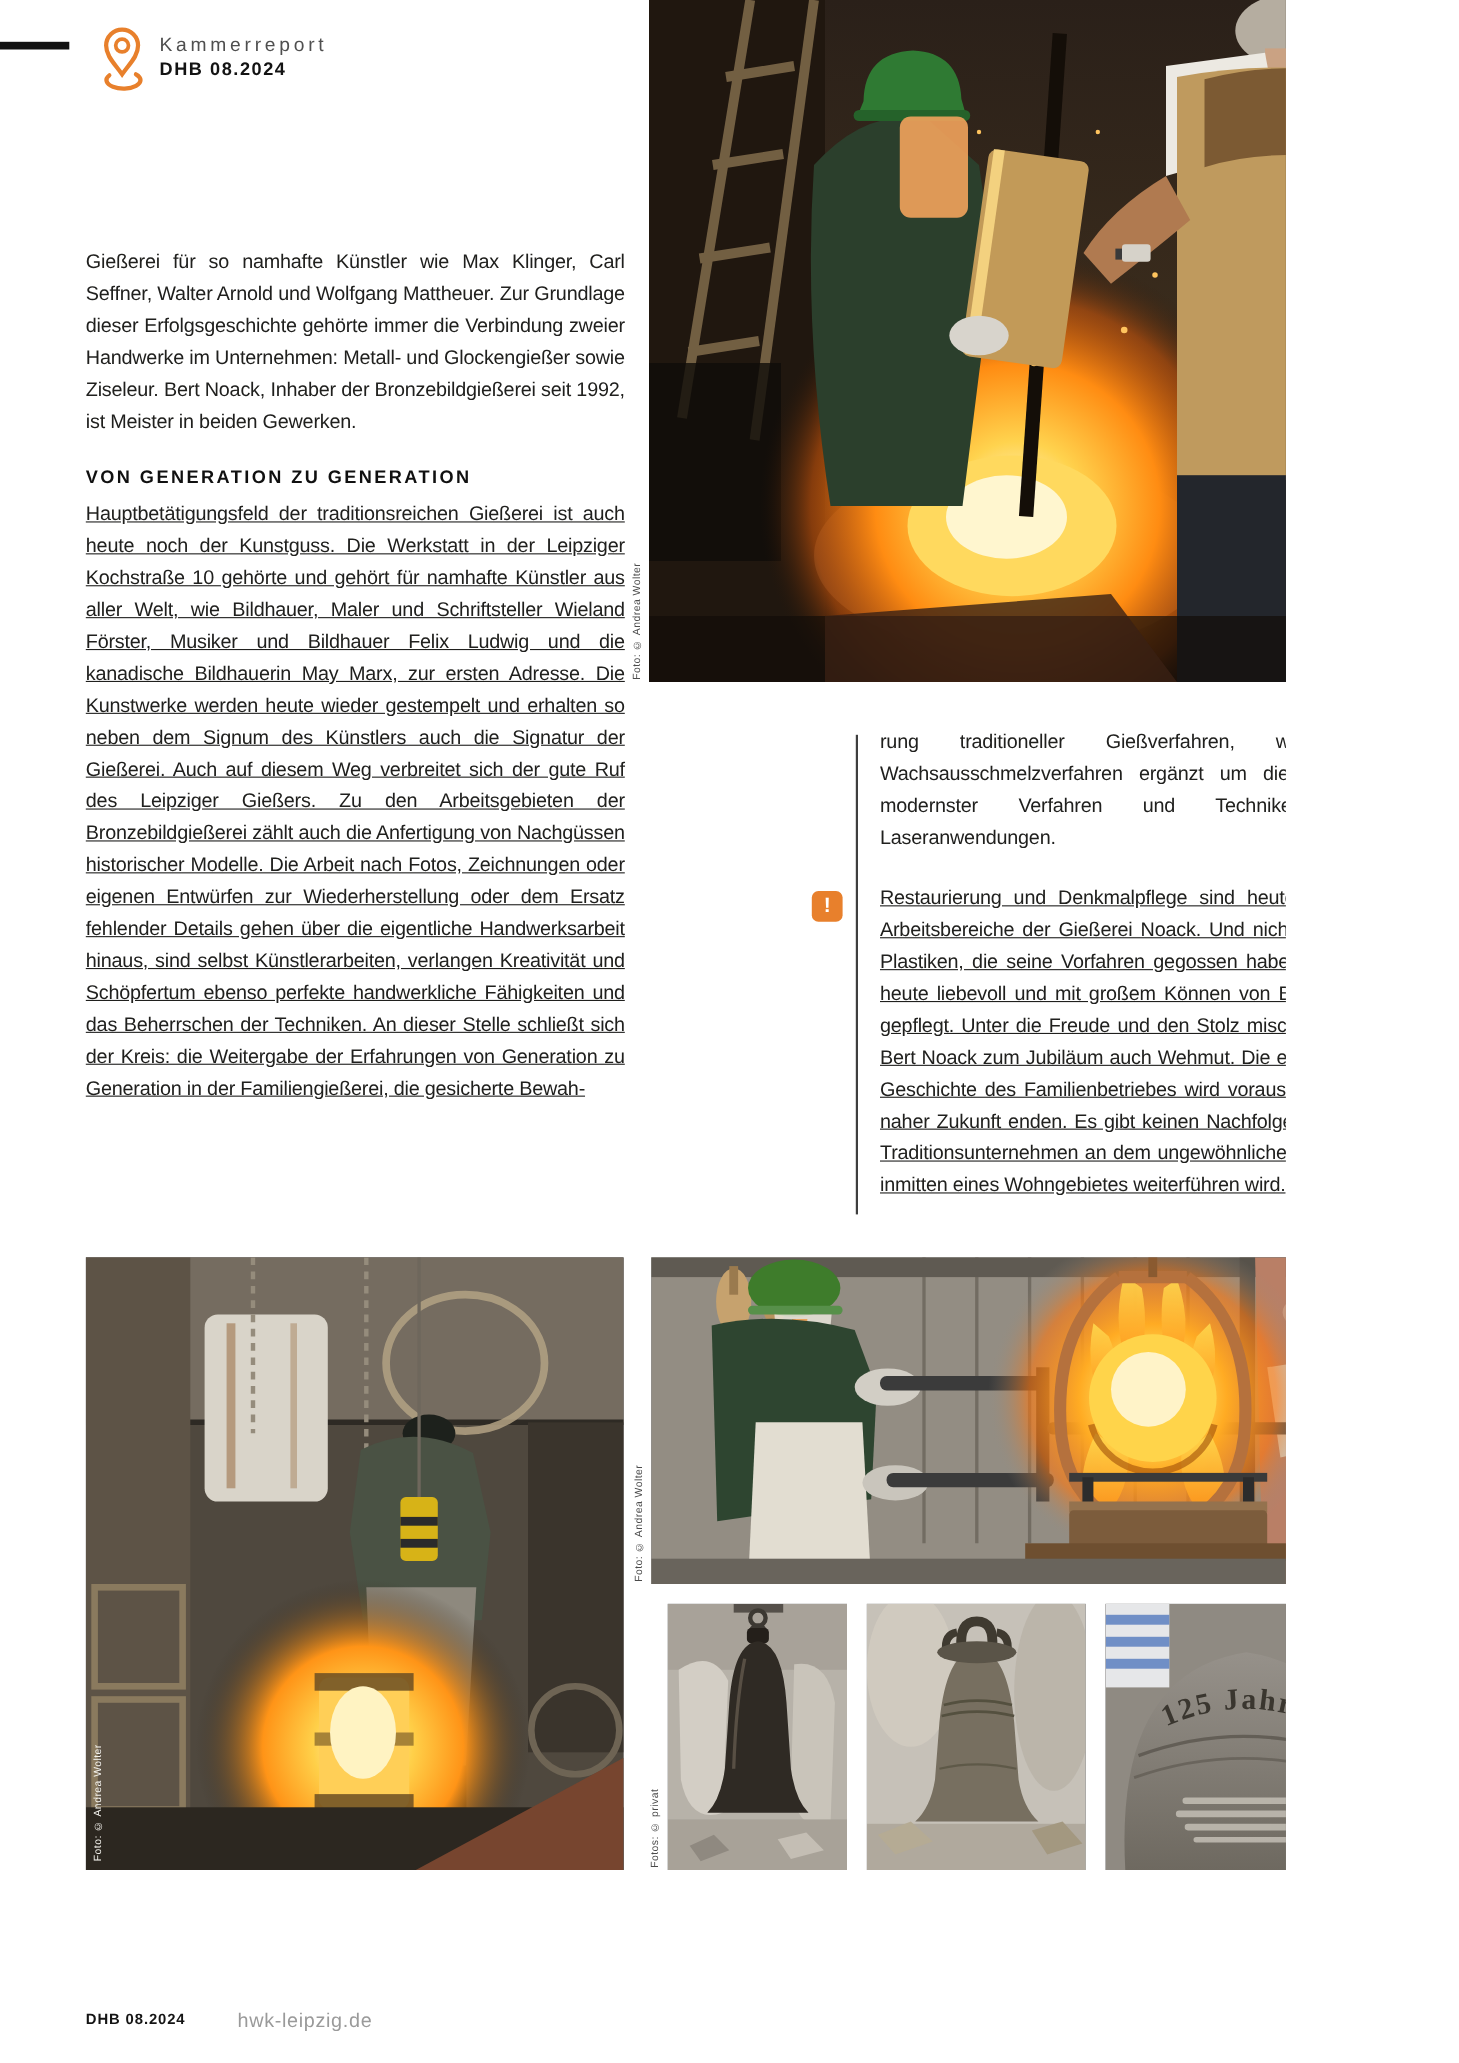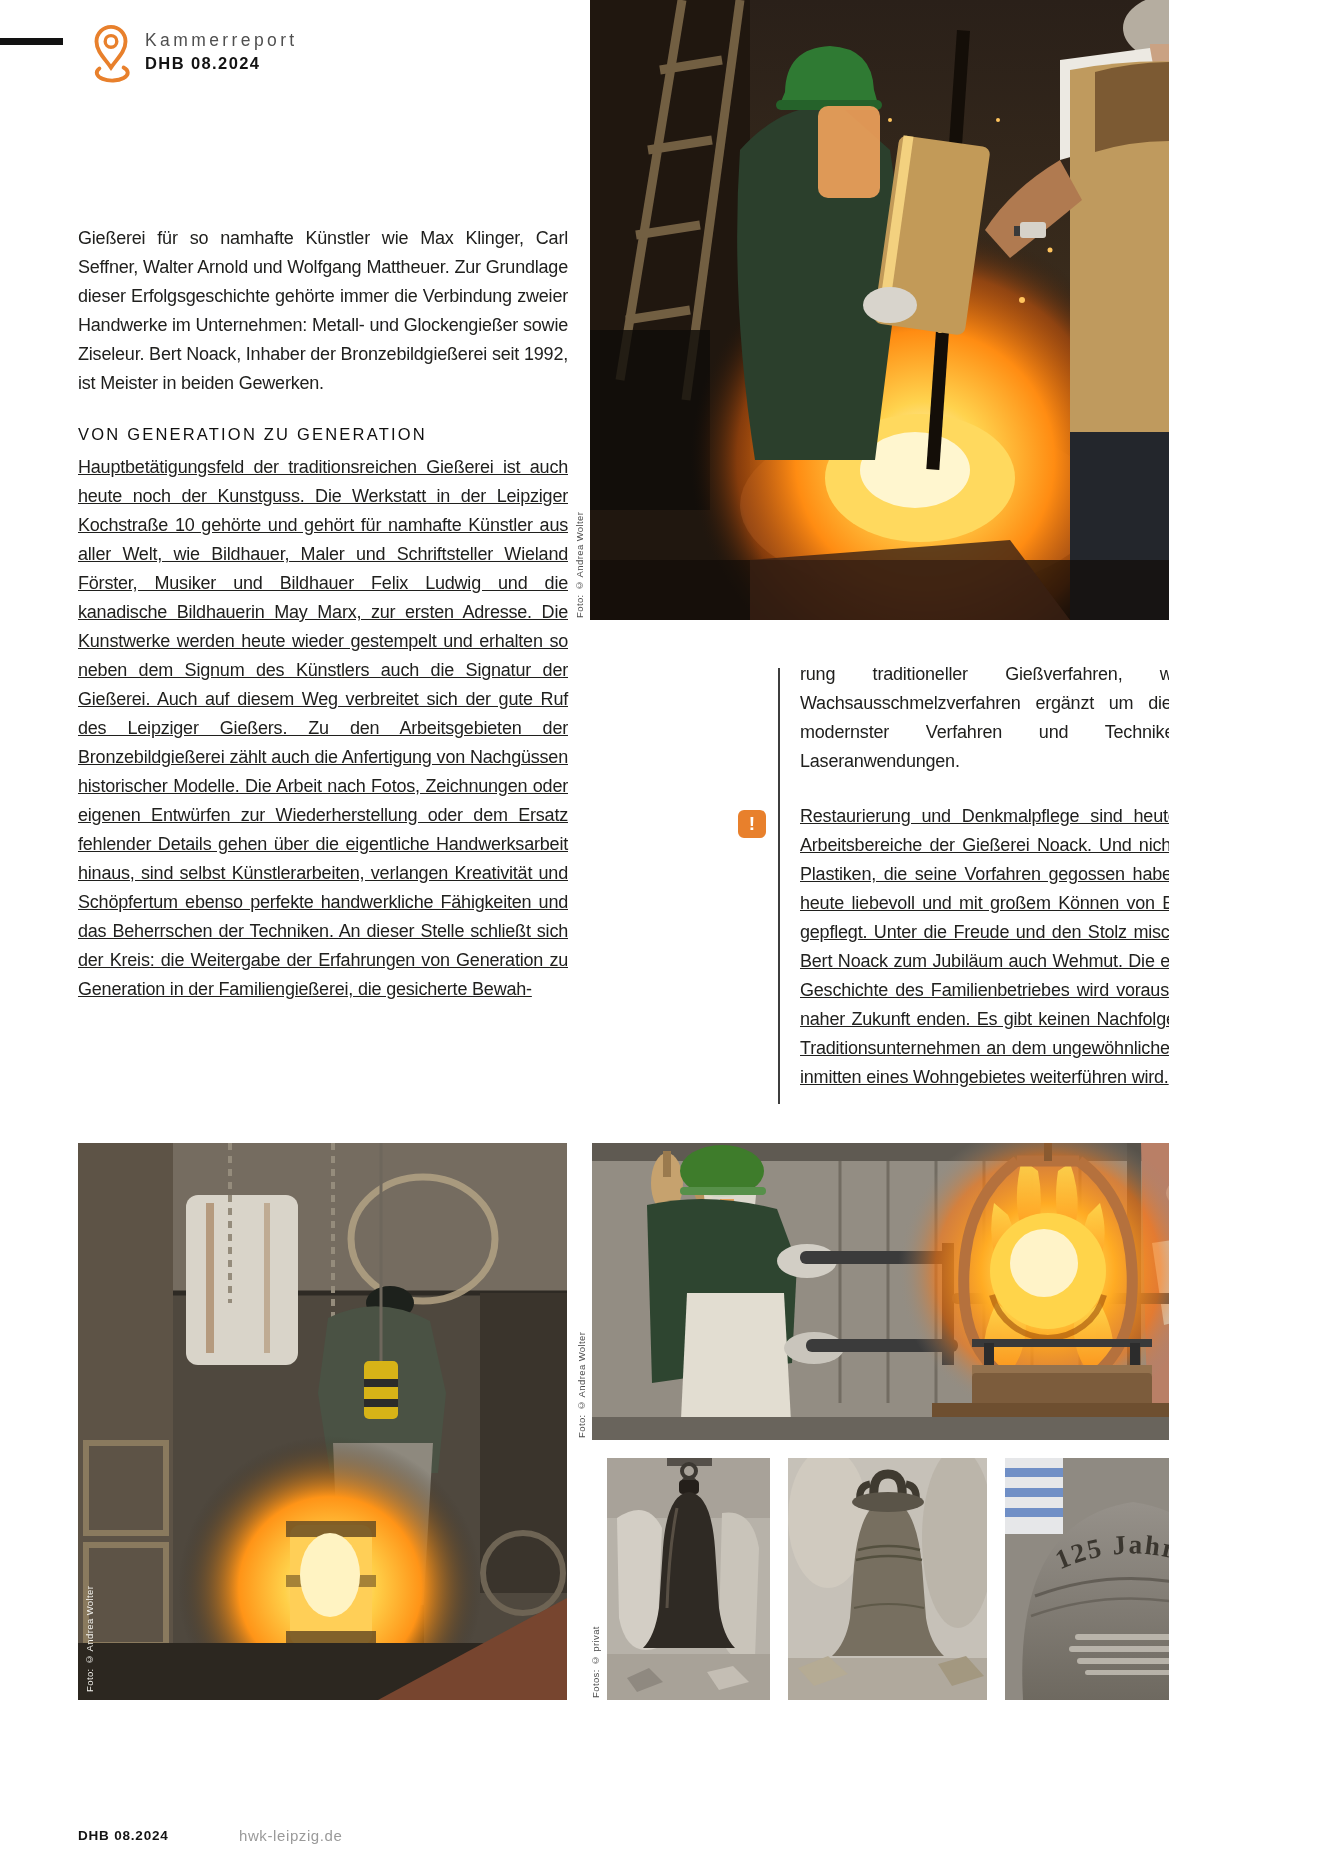--- a/index.html
+++ b/index.html
@@ -29,37 +29,37 @@
   .credit-top{left:574px;top:448px;height:170px;}
   .credit-fire{left:576px;top:1258px;height:180px;}
   .credit-privat{left:590px;top:1594px;height:104px;}
   .credit-workshop{left:84px;top:1514px;height:178px;color:#f4f3ee;z-index:3;}
 
   
   .bodytext p{margin:0 0 26px 0;font-size:18px;line-height:29px;color:#20201e;
               text-align:justify;letter-spacing:-0.2px;}
   .bodytext p:last-child{margin-bottom:0;text-decoration:underline;}
   .left-col{position:absolute;left:78px;top:224px;width:490px;}
-  .sechead{margin:0 0 9px 0;font-size:16.5px;line-height:20px;font-weight:normal;
+  .sechead{margin:0 0 9px 0;font-size:16.5px;line-height:20px;font-weight:bold;
            letter-spacing:2.2px;color:#101010;}
   .right-col{position:absolute;left:800px;top:660px;width:452px;}
   .divider{position:absolute;left:778px;top:668px;width:2px;height:436px;background:#3e3e3e;}
 
   
   .pullquote{position:absolute;left:540px;top:810px;width:228px;text-align:right;}
   .pq-icon{margin-left:auto;margin-right:2px;width:28px;height:28px;border-radius:6px;
            background:#E8802C;color:#fff;font-weight:bold;font-size:19px;line-height:28px;
            text-align:center;}
   .pq-text{margin-top:12px;font-size:16px;line-height:27.5px;letter-spacing:1.6px;
            color:#6d6d6d;white-space:pre-line;}
 
   
   .f-issue{position:absolute;left:78px;top:1828px;font-size:13.5px;font-weight:bold;
            letter-spacing:.8px;color:#141414;}
-  .f-site{position:absolute;left:216px;top:1827px;font-size:15px;letter-spacing:.6px;color:#9a9a9a;margin-left:23px;}
+  .f-site{position:absolute;left:216px;top:1827px;font-size:18px;letter-spacing:.6px;color:#9a9a9a;}
   .f-page-label{position:absolute;left:1186px;top:1829px;font-size:13px;color:#8a8a8a;}
   .f-page-num{position:absolute;left:1206px;top:1822px;font-size:19px;font-weight:bold;color:#101010;}
   .rule-right{position:absolute;left:1280px;top:1836px;width:46px;height:5px;background:#121212;}
 </style>
 </head>
 <body>
 
 <div class="page">
 
   <div class="rule-left"></div>

